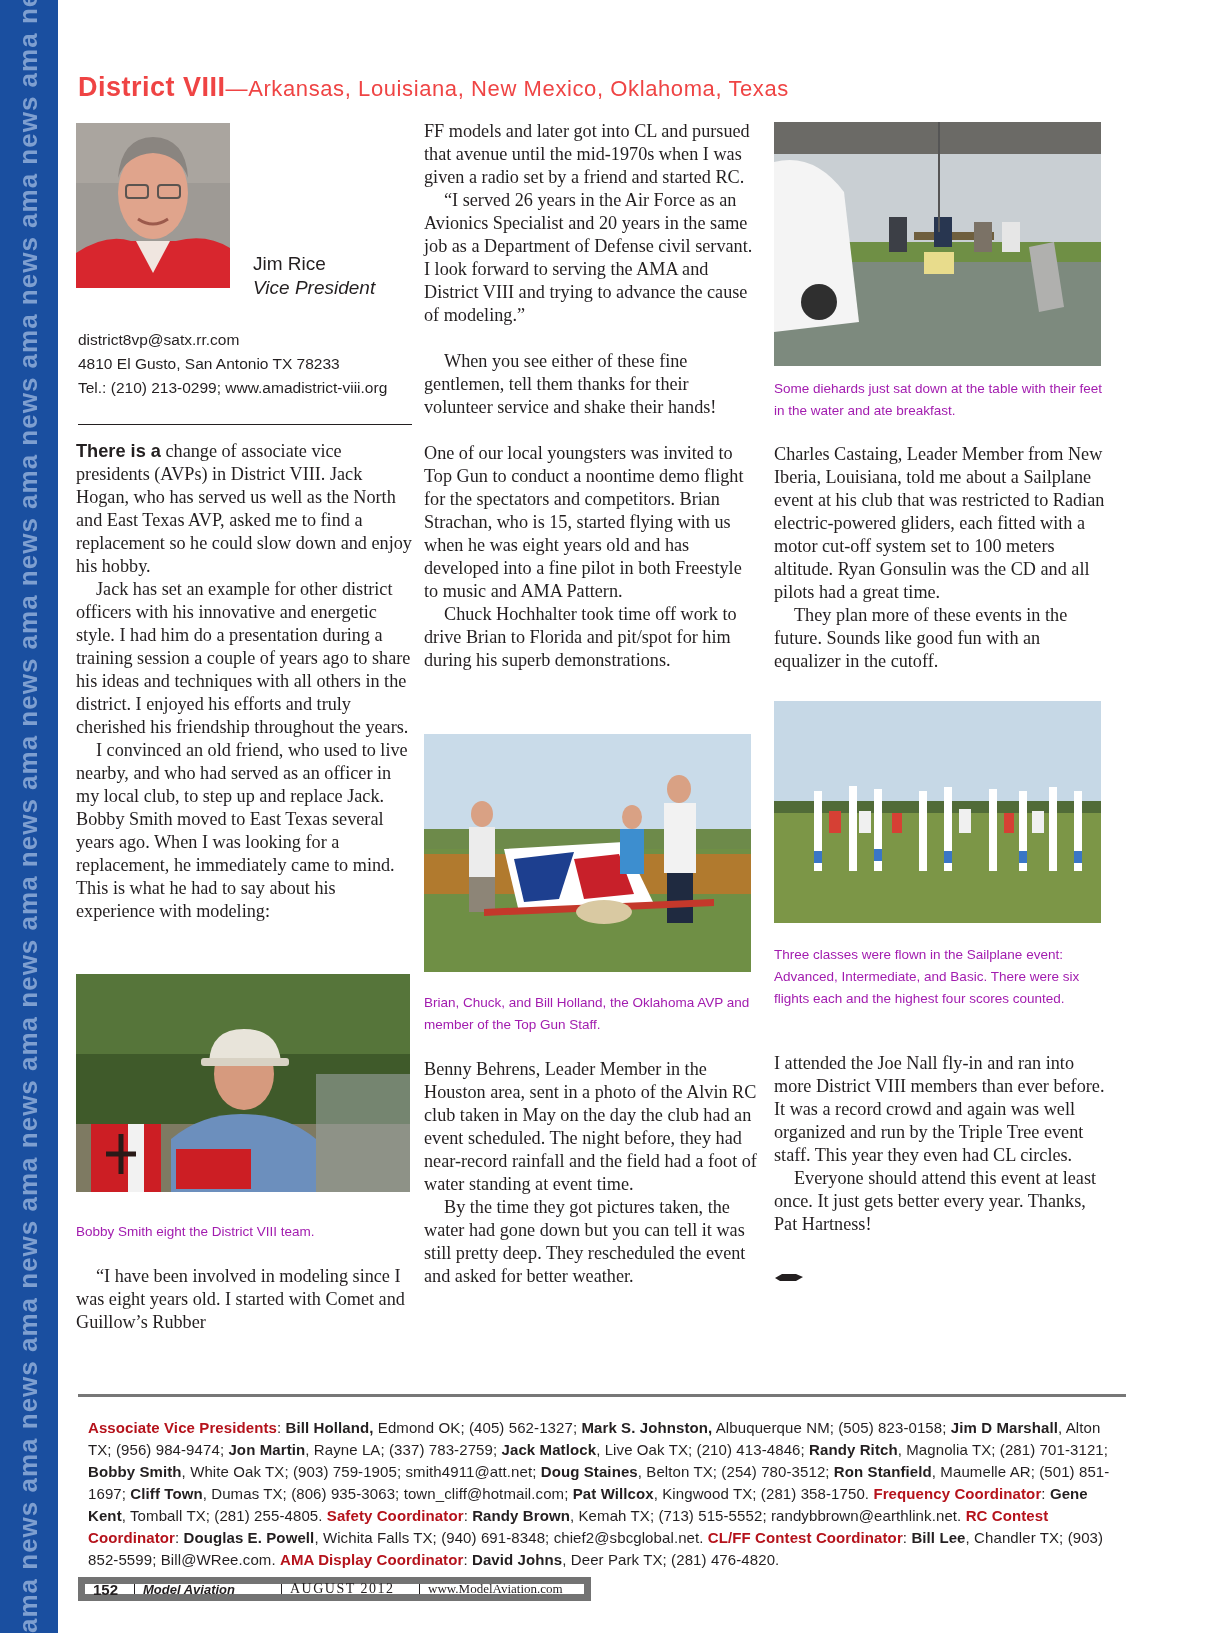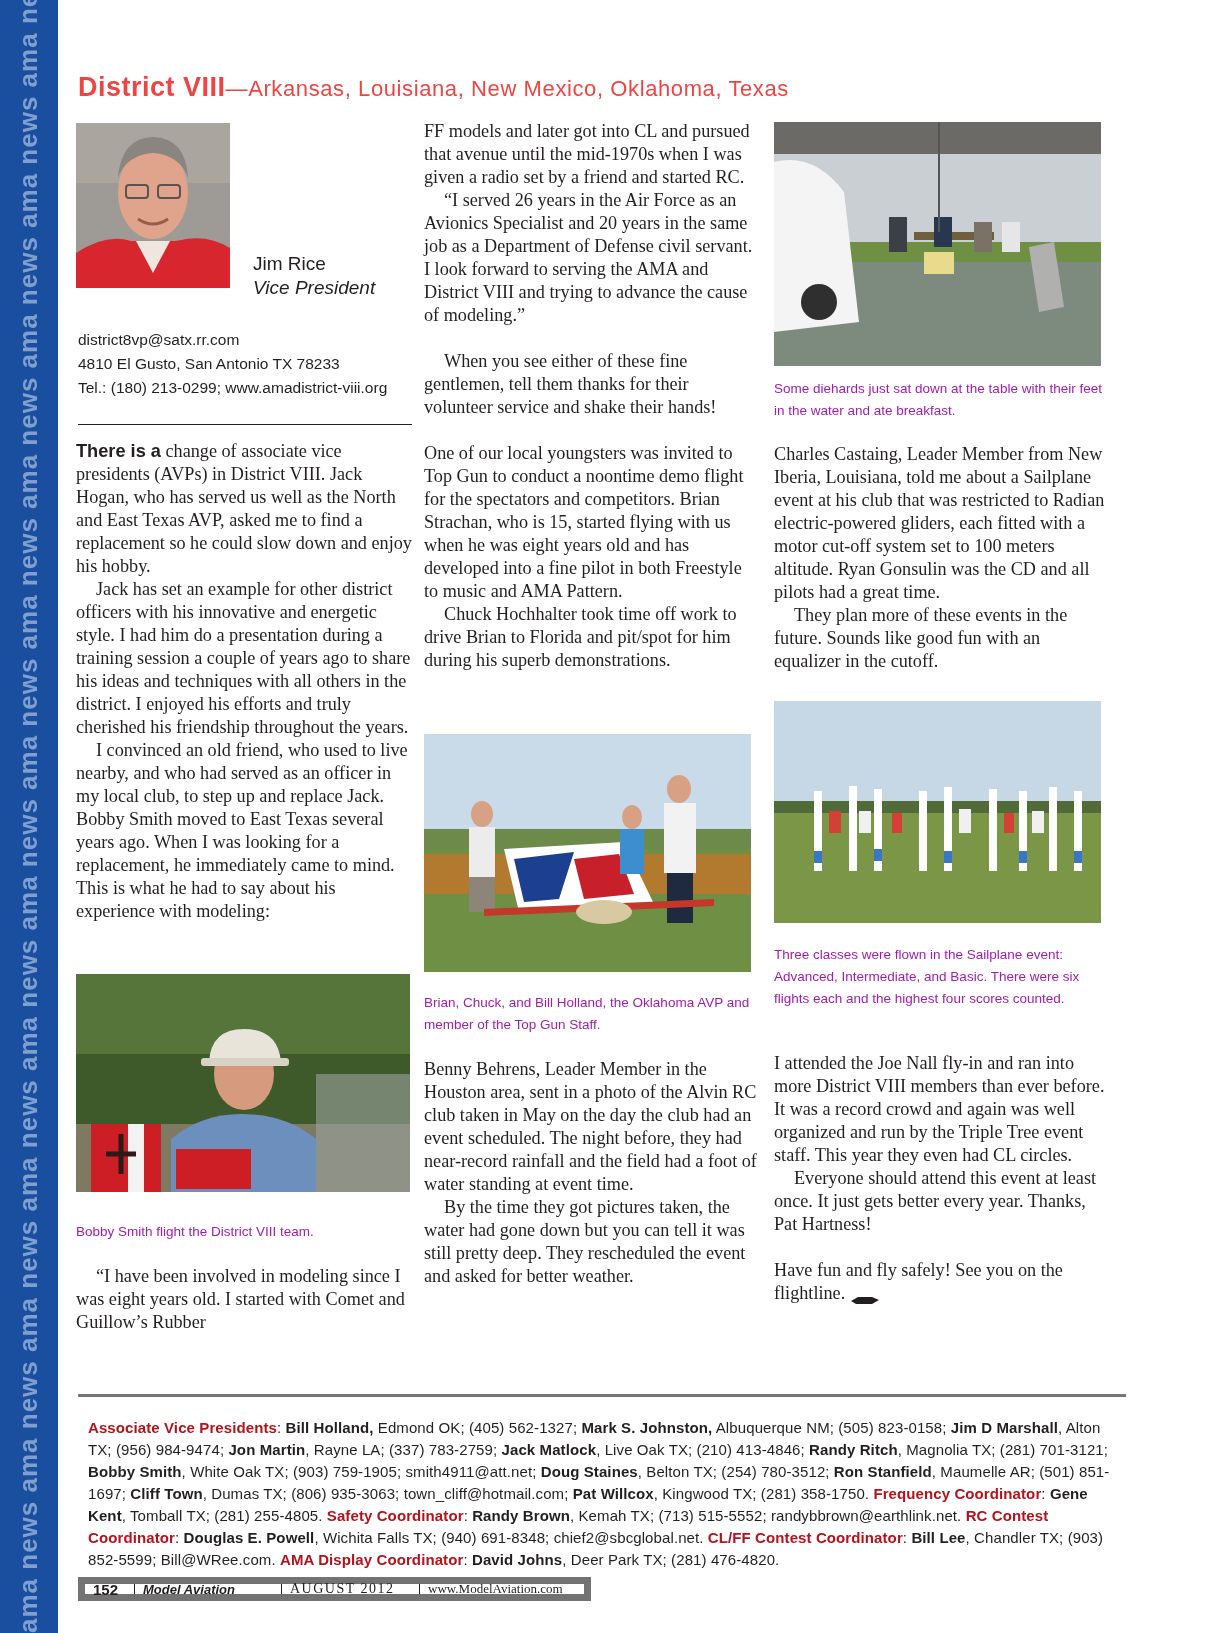--- a/index.html
+++ b/index.html
@@ -90,21 +90,21 @@
     <rect x="50" y="62" width="22" height="13" rx="3" fill="none" stroke="#5a5450" stroke-width="2"></rect>
     <rect x="82" y="62" width="22" height="13" rx="3" fill="none" stroke="#5a5450" stroke-width="2"></rect>
     <path d="M62 96 Q77 106 92 96" stroke="#9c5a4c" stroke-width="3" fill="none"></path>
   </svg>
 </div>
 <div class="bio-name">Jim Rice</div>
 <div class="bio-title">Vice President</div>
 <div class="contact">
   <div>district8vp@satx.rr.com</div>
   <div>4810 El Gusto, San Antonio TX 78233</div>
-  <div>Tel.: (180) 213-0299; www.amadistrict-viii.org</div>
+  <div>Tel.: (210) 213-0299; www.amadistrict-viii.org</div>
 </div>
 <div class="rule-thin"></div>
 
 <div class="col" style="left:76px; top:440px; width:336px;">
   <p><span class="lead">There is a</span><span> change of associate vice presidents (AVPs) in District VIII. Jack Hogan, who has served us well as the North and East Texas AVP, asked me to find a replacement so he could slow down and enjoy his hobby.</span></p>
   <p class="ind">Jack has set an example for other district officers with his innovative and energetic style. I had him do a presentation during a training session a couple of years ago to share his ideas and techniques with all others in the district. I enjoyed his efforts and truly cherished his friendship throughout the years.</p>
   <p class="ind">I convinced an old friend, who used to live nearby, and who had served as an officer in my local club, to step up and replace Jack. Bobby Smith moved to East Texas several years ago. When I was looking for a replacement, he immediately came to mind. This is what he had to say about his experience with modeling:</p>
 </div>
 
 <div class="photo" style="left:76px; top:974px; width:334px; height:218px;">
@@ -116,21 +116,21 @@
     <path d="M95 218 L95 165 Q125 140 165 140 Q210 140 240 165 L240 218 Z" fill="#6c8fbd"></path>
     <ellipse cx="168" cy="100" rx="30" ry="36" fill="#d69a7e"></ellipse>
     <path d="M133 88 Q135 55 168 55 Q202 55 205 88 Z" fill="#e8e4da"></path>
     <rect x="125" y="84" width="88" height="8" rx="3" fill="#d8d2c4"></rect>
     <rect x="15" y="150" width="70" height="68" fill="#cc1e24"></rect>
     <rect x="52" y="150" width="16" height="68" fill="#f2f2f2"></rect>
     <path d="M45 160 L45 200 M30 180 L60 180" stroke="#2a1a18" stroke-width="5"></path>
     <rect x="100" y="175" width="75" height="40" fill="#cc1e24"></rect>
   </svg>
 </div>
-<div class="caption" style="left:76px; top:1221px; width:334px;">Bobby Smith flight the District VIII team.</div>
+<div class="caption" style="left:76px; top:1221px; width:334px;">Bobby Smith eight the District VIII team.</div>
 
 <div class="col" style="left:76px; top:1265px; width:336px;">
   <p class="ind">“I have been involved in modeling since I was eight years old. I started with Comet and Guillow’s Rubber</p>
 </div>
 
 <div class="col" style="left:424px; top:120px; width:336px;">
   <p>FF models and later got into CL and pursued that avenue until the mid-1970s when I was given a radio set by a friend and started RC.</p>
   <p class="ind">“I served 26 years in the Air Force as an Avionics Specialist and 20 years in the same job as a Department of Defense civil servant. I look forward to serving the AMA and District VIII and trying to advance the cause of modeling.”</p>
   <p class="ind gap">When you see either of these fine gentlemen, tell them thanks for their volunteer service and shake their hands!</p>
   <p class="gap">One of our local youngsters was invited to Top Gun to conduct a noontime demo flight for the spectators and competitors. Brian Strachan, who is 15, started flying with us when he was eight years old and has developed into a fine pilot in both Freestyle to music and AMA Pattern.</p>
@@ -223,21 +223,21 @@
       <rect x="185" y="108" width="12" height="24"></rect>
       <rect x="258" y="110" width="12" height="22"></rect>
     </g>
   </svg>
 </div>
 <div class="caption" style="left:774px; top:944px; width:330px;">Three classes were flown in the Sailplane event: Advanced, Intermediate, and Basic. There were six flights each and the highest four scores counted.</div>
 
 <div class="col" style="left:774px; top:1052px; width:336px;">
   <p>I attended the Joe Nall fly-in and ran into more District VIII members than ever before. It was a record crowd and again was well organized and run by the Triple Tree event staff. This year they even had CL circles.</p>
   <p class="ind">Everyone should attend this event at least once. It just gets better every year. Thanks, Pat Hartness!</p>
-  <p class="gap"><span>Have fun and fly safely! See you on the flightline.</span> <span style="display:inline-block; width:30px; height:12px; vertical-align:middle;"><svg viewBox="0 0 30 12" width="30" height="12">
+  <p class="gap"> <span style="display:inline-block; width:30px; height:12px; vertical-align:middle;"><svg viewBox="0 0 30 12" width="30" height="12">
           <path d="M1 7 L8 3 L22 3 L29 6 L22 10 L6 10 Z" fill="#231f20"></path>
         </svg></span></p>
 </div>
 
 <div class="rule-thick"></div>
 
 <div class="roster">
   <span class="role">Associate Vice Presidents</span>:
   <b>Bill Holland,</b><span> Edmond OK; (405) 562-1327; </span><b>Mark S. Johnston,</b><span> Albuquerque NM; (505) 823-0158; </span><b>Jim D Marshall</b><span>, Alton TX; (956) 984-9474; </span><b>Jon Martin</b><span>, Rayne LA; (337) 783-2759; </span><b>Jack Matlock</b><span>, Live Oak TX; (210) 413-4846; </span><b>Randy Ritch</b><span>, Magnolia TX; (281) 701-3121; </span><b>Bobby Smith</b><span>, White Oak TX; (903) 759-1905; smith4911@att.net; </span><b>Doug Staines</b><span>, Belton TX; (254) 780-3512; </span><b>Ron Stanfield</b><span>, Maumelle AR; (501) 851-1697; </span><b>Cliff Town</b><span>, Dumas TX; (806) 935-3063; town_cliff@hotmail.com; </span><b>Pat Willcox</b><span>, Kingwood TX; (281) 358-1750. </span><span class="role">Frequency Coordinator</span>: <b>Gene Kent</b><span>, Tomball TX; (281) 255-4805. </span><span class="role">Safety Coordinator</span>: <b>Randy Brown</b><span>, Kemah TX; (713) 515-5552; randybbrown@earthlink.net. </span><span class="role">RC Contest Coordinator</span>: <b>Douglas E. Powell</b><span>, Wichita Falls TX; (940) 691-8348; chief2@sbcglobal.net. </span><span class="role">CL/FF Contest Coordinator</span>: <b>Bill Lee</b><span>, Chandler TX; (903) 852-5599; Bill@WRee.com. </span><span class="role">AMA Display Coordinator</span>: <b>David Johns</b><span>, Deer Park TX; (281) 476-4820.</span>
 </div>

